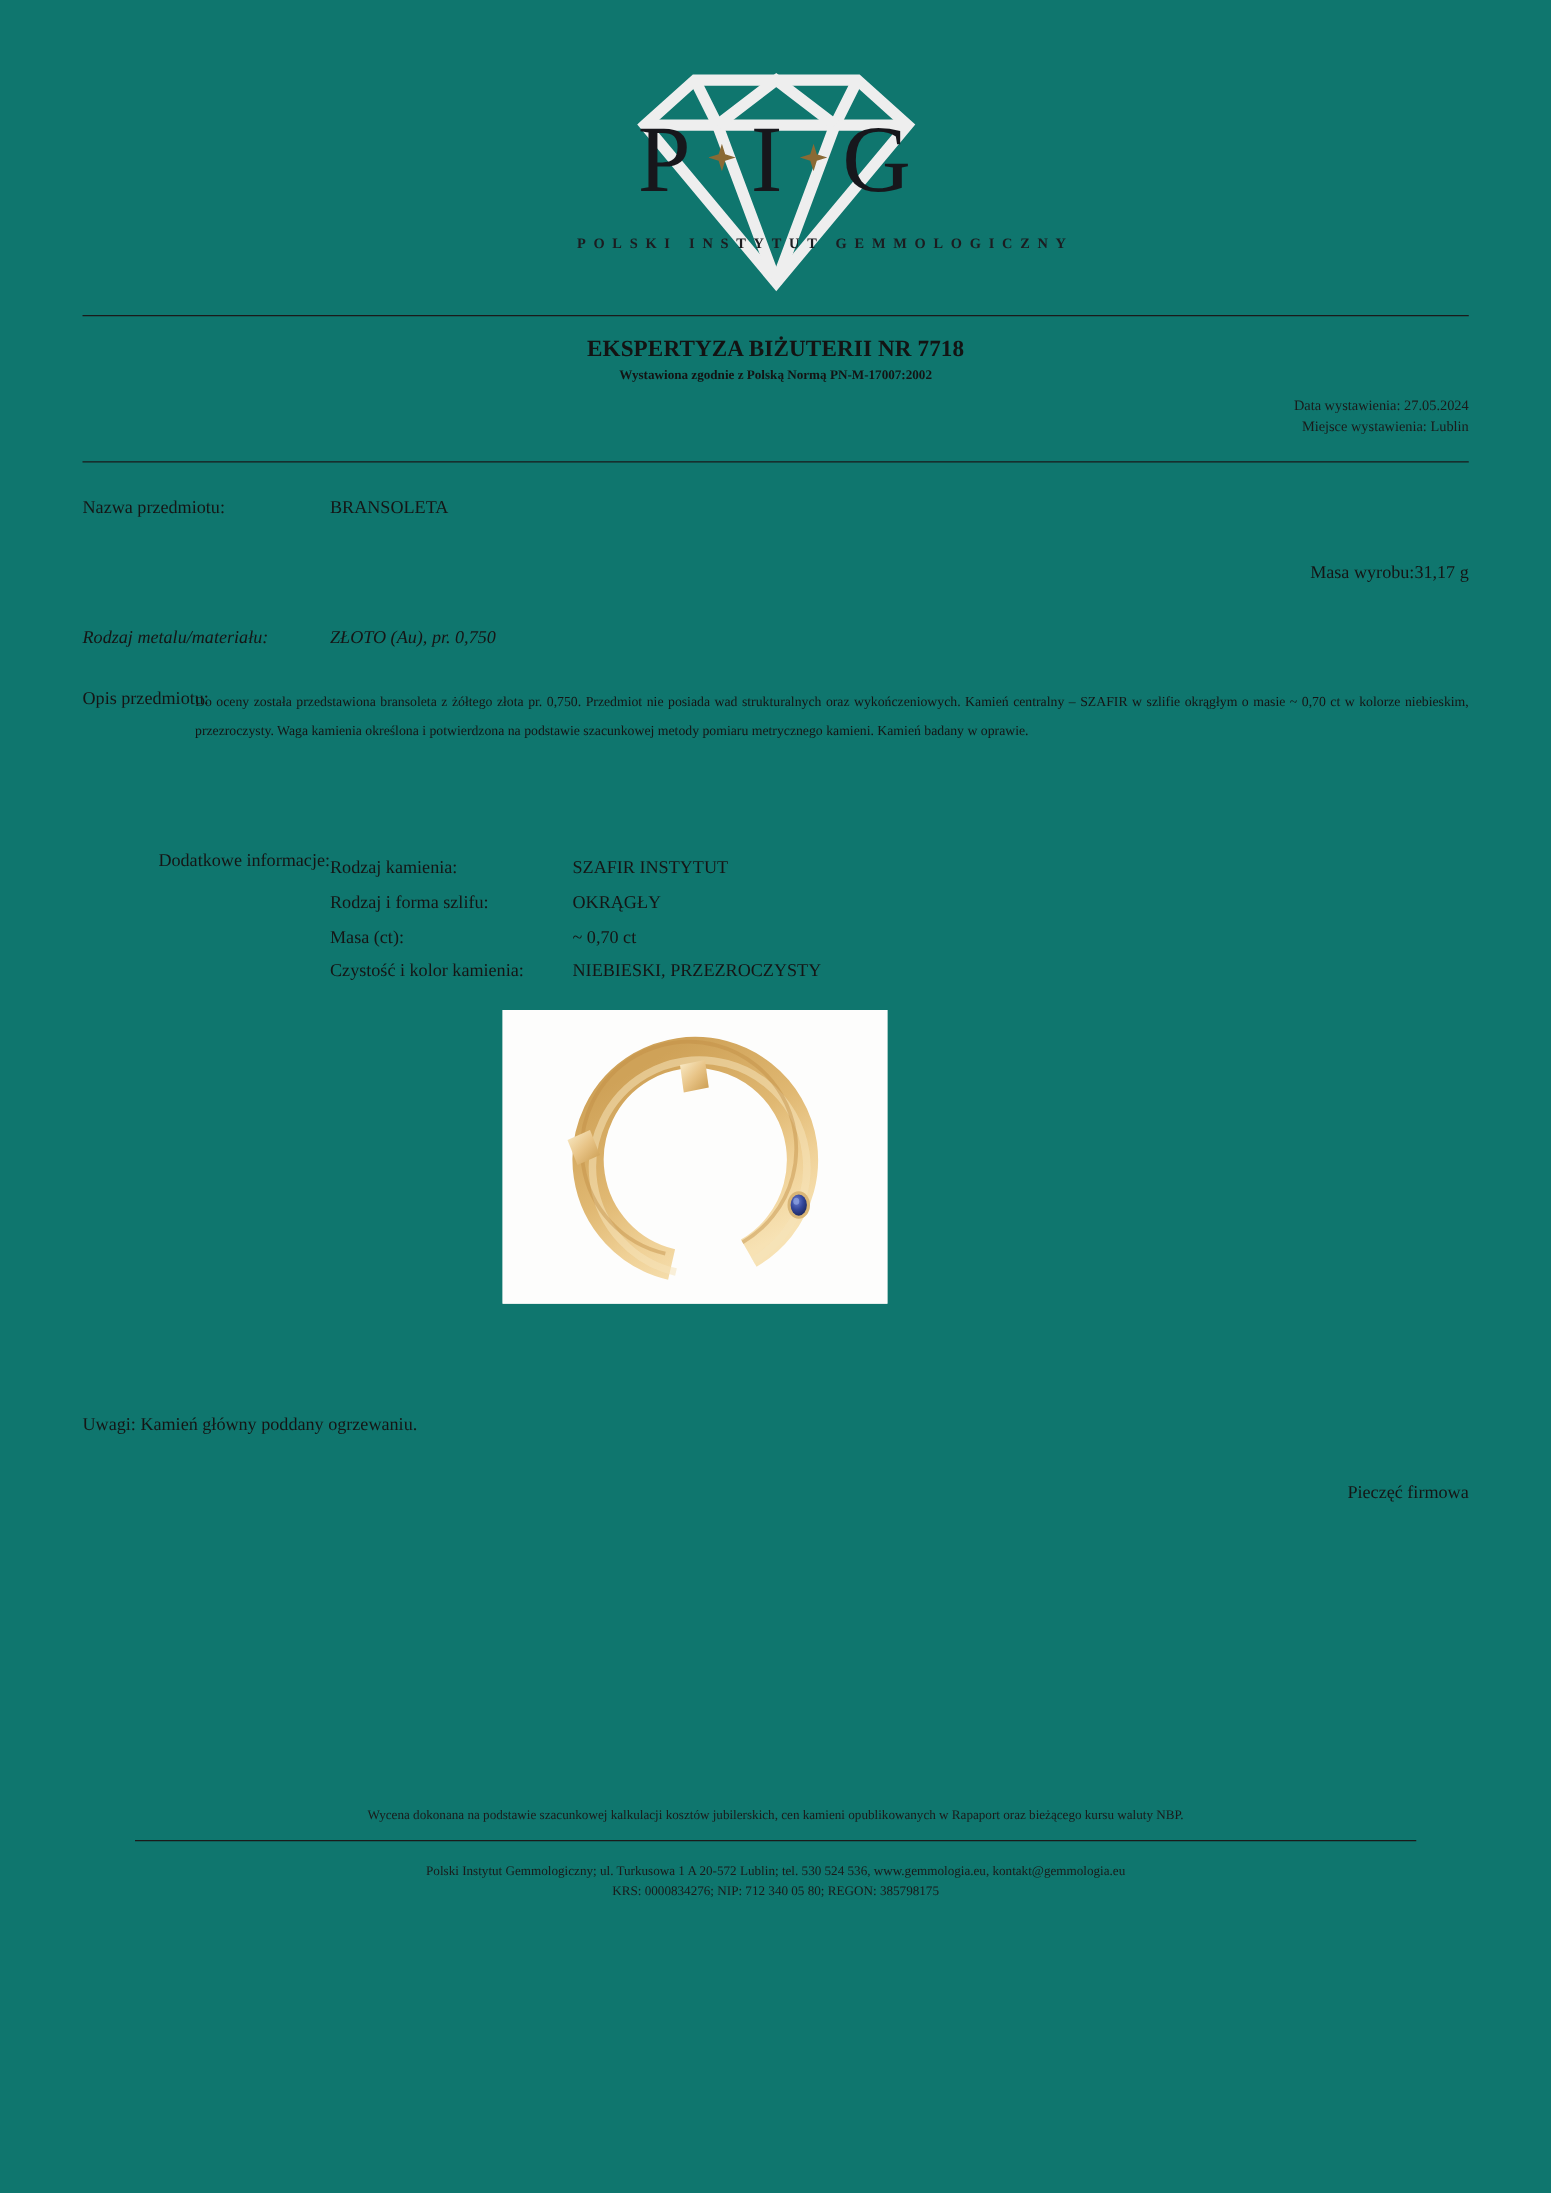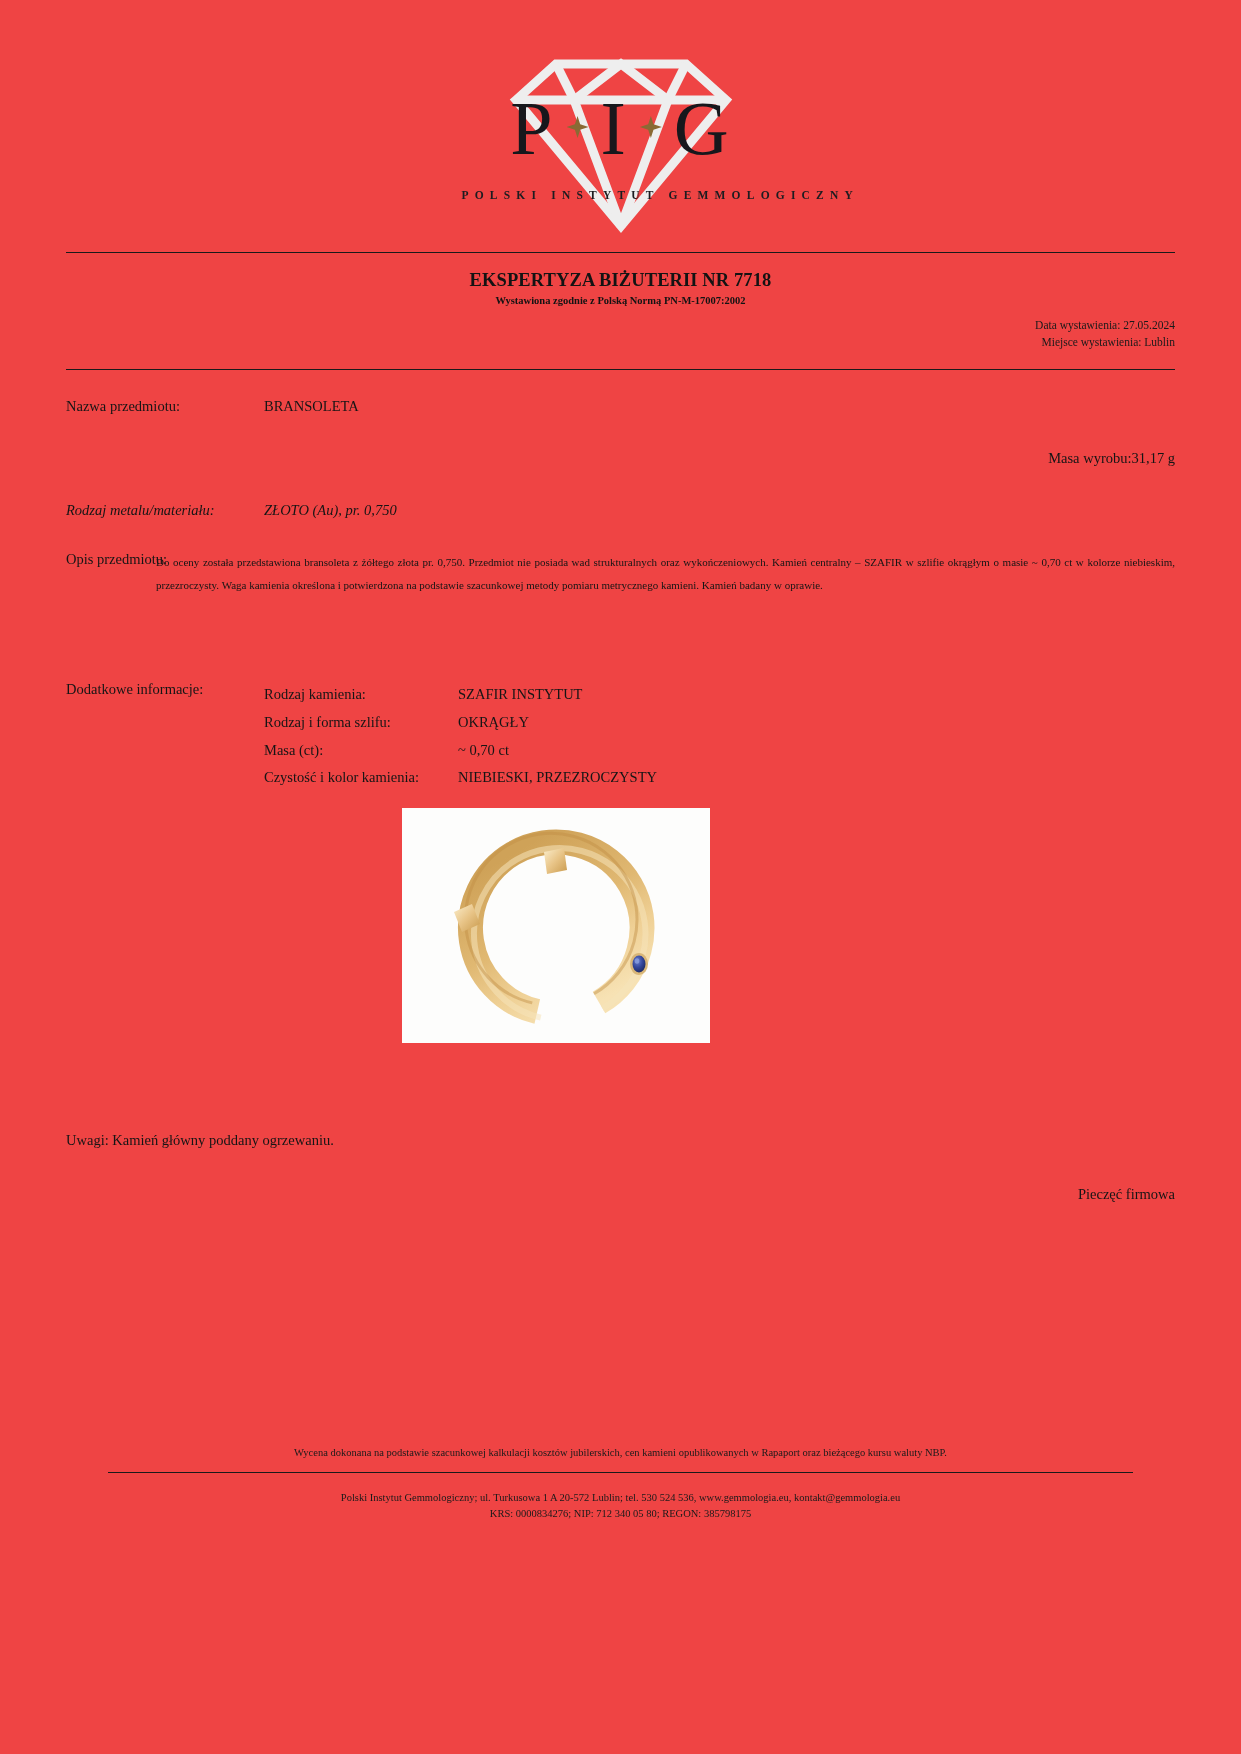--- a/index.html
+++ b/index.html
@@ -9,21 +9,21 @@
   }
   body {
     font-family: "Liberation Serif", "DejaVu Serif", serif;
     color: #1a1a1a;
   }
   .page {
     position: relative;
     width: 1241px;
     height: 1754px;
     margin: 0 auto;
-    background: #ef4444;
+    background: #0f766e;
     overflow: hidden;
     box-sizing: border-box;
   }
 
   
   .logo-block {
     position: absolute;
     left: 0;
     right: 0;
     top: 52px;
@@ -185,20 +185,21 @@
     right: 66px;
     top: 681px;
   }
   .addinfo-label {
     position: absolute;
     left: 0;
     top: 0;
     width: 198px;
     font-size: 14.5px;
     color: #151515;
+    text-align: right;
   }
   .addinfo-table {
     margin-left: 198px;
   }
   .addinfo-line {
     font-size: 14.5px;
     line-height: 1.92;
     color: #151515;
     white-space: nowrap;
   }

